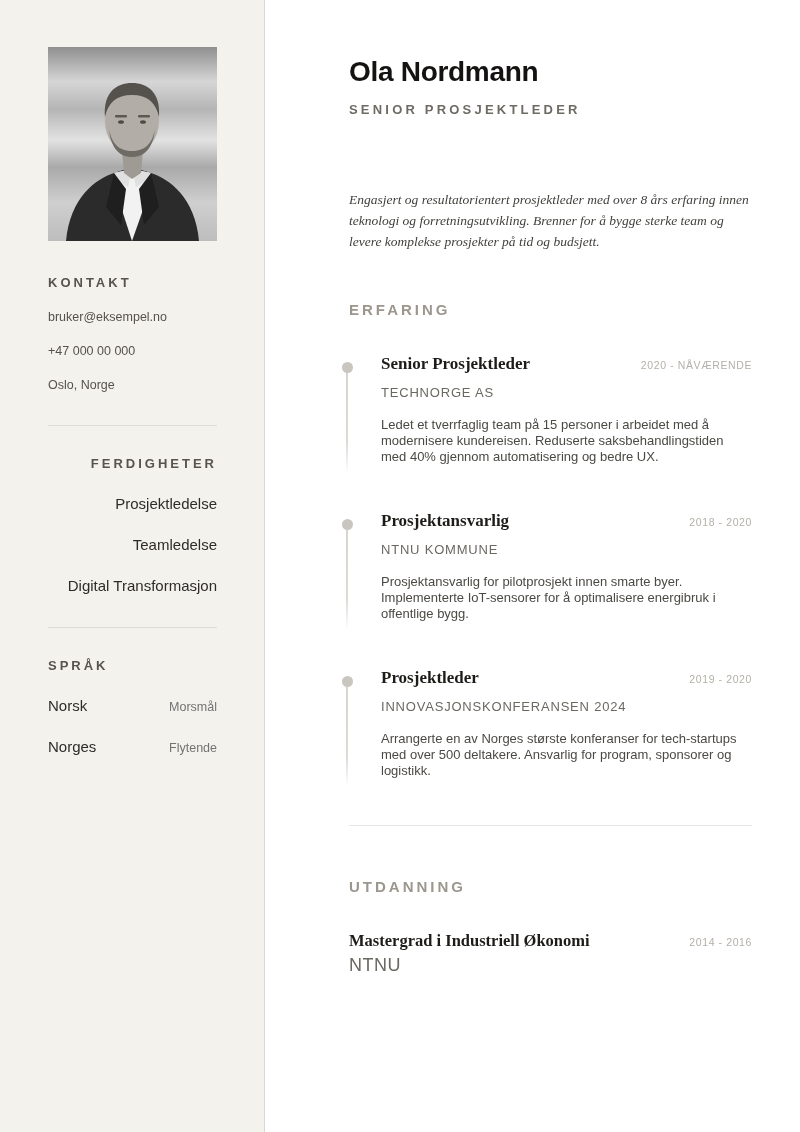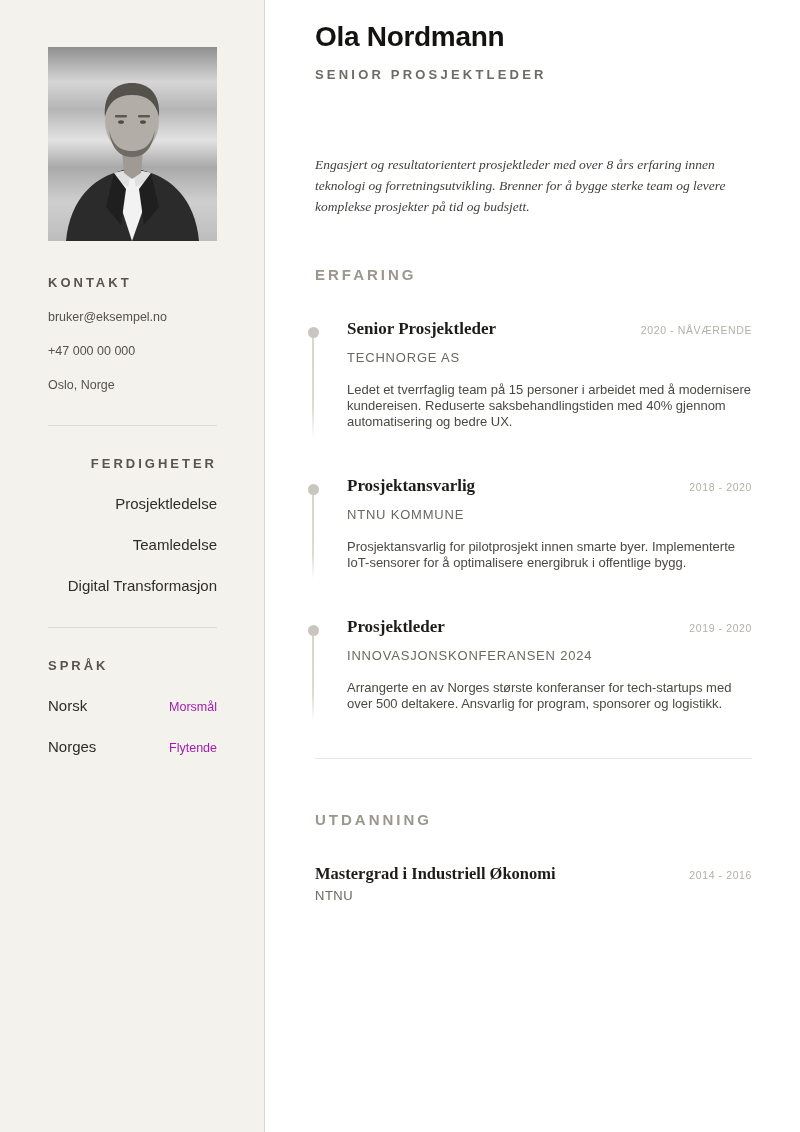--- a/index.html
+++ b/index.html
@@ -60,26 +60,27 @@
   }
   .lang-block { margin-top: 30px; }
   .lang-row {
     display: flex;
     justify-content: space-between;
     align-items: baseline;
     margin-top: 24px;
     width: 169px;
   }
   .lang-name { font-size: 15px; color: #2e2c29; }
-  .lang-level { font-size: 12.5px; color: #a21caf; }
+  .lang-level { font-size: 12.5px; color: #737373; }
 
   
   .main {
     flex: 1;
-    padding: 20px 48px 0 50px;
+    padding: 55px 48px 0 50px;
+    margin-left: 34px;
   }
   .person-name {
     font-size: 28px;
     font-weight: bold;
     letter-spacing: -0.3px;
     color: #141312;
     line-height: 1.2;
   }
   .person-title {
     margin-top: 13px;
@@ -175,21 +176,21 @@
     align-items: baseline;
   }
   .edu-title {
     font-family: "Liberation Serif", serif;
     font-size: 16.5px;
     font-weight: bold;
     color: #1e1c19;
   }
   .edu-school {
     margin-top: 4px;
-    font-size: 13px;
+    font-size: 18px;
     letter-spacing: 0.5px;
     color: #6b6862;
   }
 </style>
 </head>
 <body>
 
 <div class="page">
 
   <aside class="sidebar">

